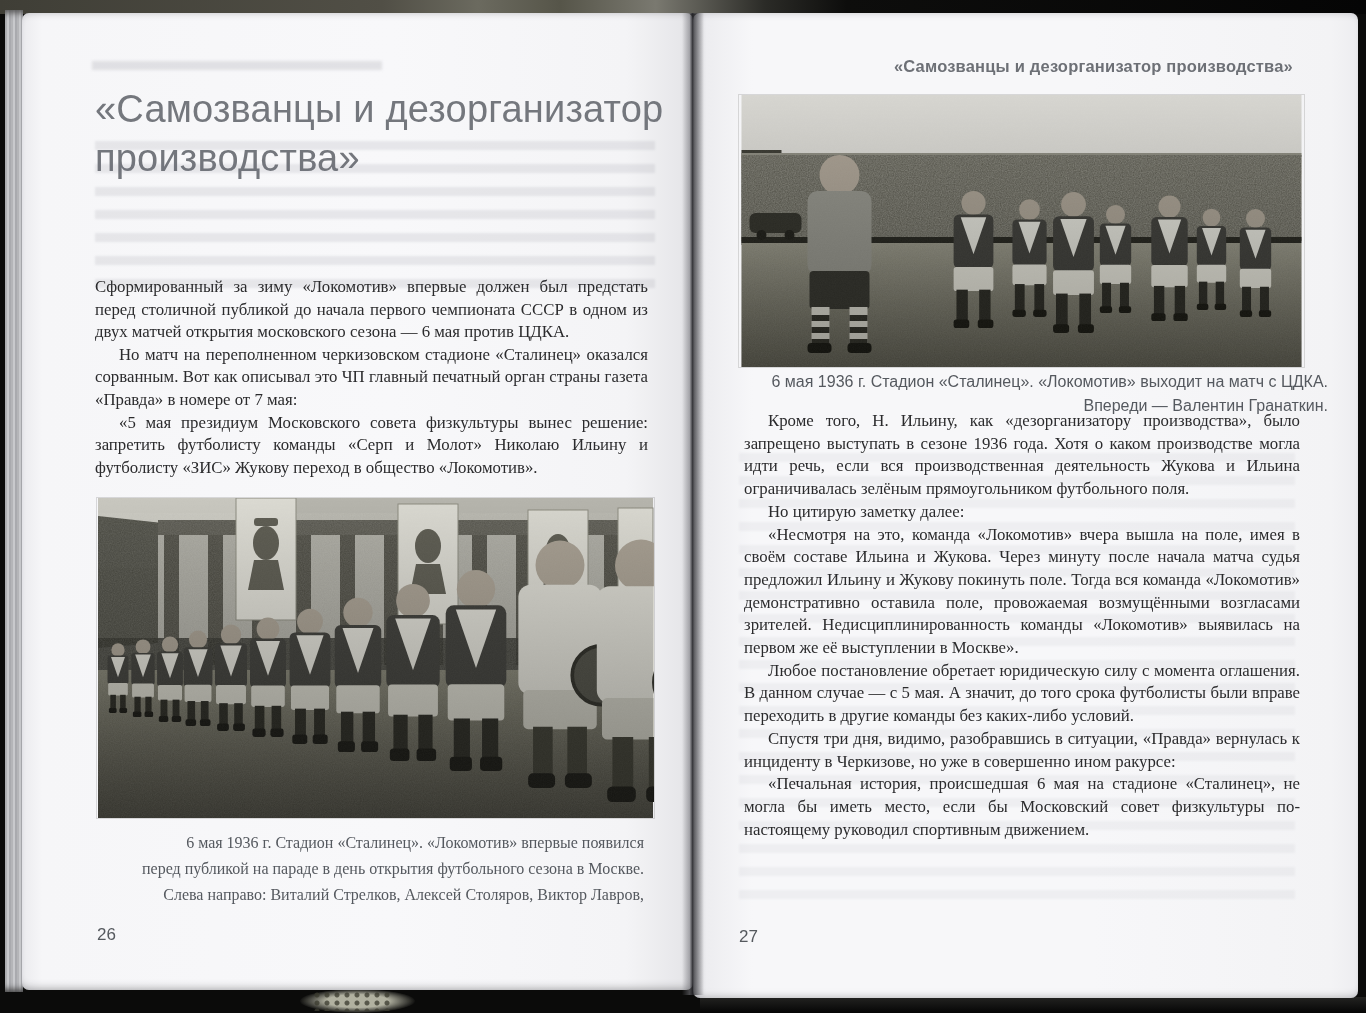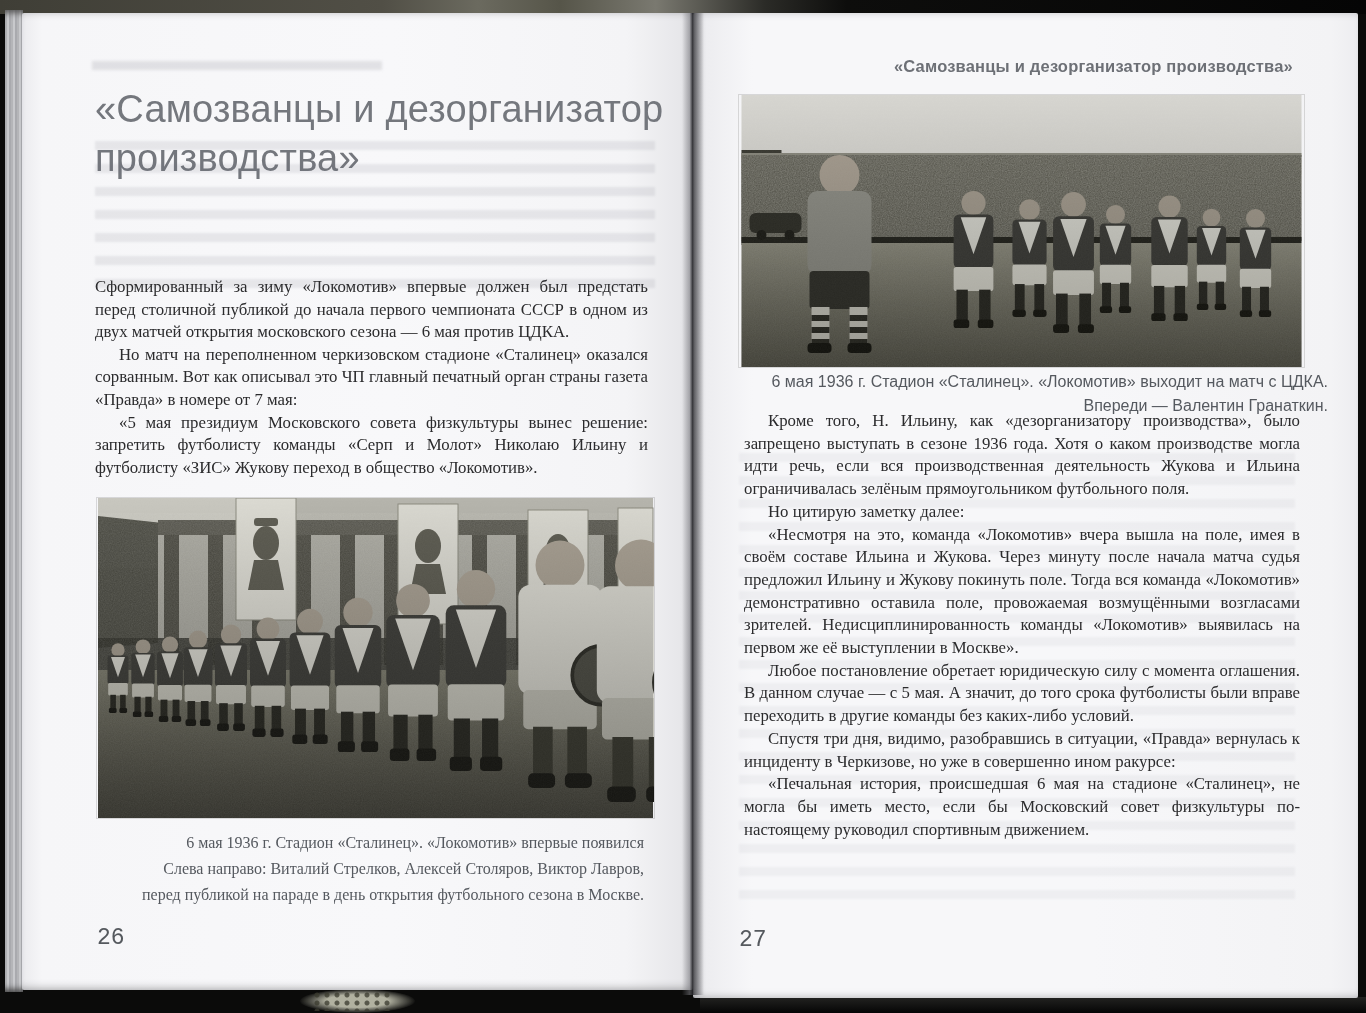--- a/index.html
+++ b/index.html
@@ -13,21 +13,21 @@
     box-shadow:inset 0 8px 6px -5px #555,inset 0 -8px 6px -5px #444;}
   .cloth-patch{position:absolute;left:300px;top:989px;width:115px;height:24px;border-radius:50%;
     background:radial-gradient(ellipse at 50% 50%, #c3c3b1 0 38%, rgba(70,70,58,0) 72%);
     filter:blur(.5px);opacity:.9;}
   .cloth-dots{position:absolute;left:312px;top:991px;width:80px;height:20px;
     background-image:radial-gradient(circle 2px,#3a3a2e 0 2px,transparent 3px);
     background-size:10px 8px;opacity:.75;filter:blur(.4px);}
   .bottom-right-strip{position:absolute;left:700px;top:997px;width:666px;height:16px;
     background:linear-gradient(180deg,#232321,#050505);}
   
-  .page{position:absolute;top:13px;border-radius:2px;}
+  .page{position:absolute;top:13px;border-radius:7px;}
   .page-left{left:22px;width:671px;height:977px;
     background:linear-gradient(90deg,#ebebee 0,#f6f6f8 3%,#f8f8fa 55%,#f4f4f6 90%,#e7e7ea 98%,#d7d7da 100%);
     box-shadow:inset 0 -7px 9px -6px rgba(55,55,60,.45), inset 0 6px 7px -6px rgba(90,90,95,.35);}
   .page-right{left:693px;width:665px;height:985px;
     background:linear-gradient(90deg,#cfcfd3 0,#ededf0 2%,#f7f7f9 9%,#f7f7f9 60%,#f3f3f5 96%,#ededf0 100%);
     box-shadow:inset 0 -6px 9px -6px rgba(55,55,60,.4), inset 0 6px 7px -6px rgba(90,90,95,.3);}
   .gutter{position:absolute;left:682px;top:13px;width:22px;height:982px;
     background:linear-gradient(90deg,rgba(210,210,214,0) 0,rgba(120,120,126,.55) 34%,rgba(40,40,44,.9) 48%,rgba(60,60,64,.75) 56%,rgba(200,200,205,0) 100%);}
   
   .title{position:absolute;left:73px;top:72px;width:585px;
@@ -35,21 +35,21 @@
     font-weight:400;color:#74777d;letter-spacing:.2px;}
   .running-header{position:absolute;left:43px;top:44px;width:557px;text-align:right;
     font-family:"Liberation Sans",sans-serif;font-size:16.5px;color:#6d7076;font-weight:600;letter-spacing:.2px;}
   .bodycol{position:absolute;color:#2b2b2d;font-size:16.8px;line-height:22.6px;
     text-align:justify;}
   .bodycol p{margin:0;}
   .bodycol p.ind{text-indent:24px;}
   .caption{position:absolute;text-align:right;
     font-family:"Liberation Sans",sans-serif;color:#55595f;font-size:16px;}
   .caption div{white-space:nowrap;}
-  .pagenum{position:absolute;font-family:Liberation Mono, monospace;font-size:23px;color:#55595e;}
+  .pagenum{position:absolute;font-family:Liberation Sans, sans-serif;font-size:17px;color:#55595e;}
   
   .bleed{position:absolute;background:repeating-linear-gradient(180deg,rgba(108,113,124,.12) 0 9px,rgba(0,0,0,0) 9px 23px);
     filter:blur(1.3px);}
   .bleed.light{background:repeating-linear-gradient(180deg,rgba(108,113,124,.06) 0 9px,rgba(0,0,0,0) 9px 23px);}
   .bleed-bar{position:absolute;height:9px;background:rgba(120,124,134,.18);filter:blur(1.5px);}
   .photo{position:absolute;overflow:hidden;box-shadow:0 0 0 1px rgba(120,120,118,.25);}
   .photo svg{display:block;}
 </style>
 </head>
 <body>
@@ -160,22 +160,22 @@
         <use href="#pA" transform="translate(378,273) scale(2.02)"></use>
         <use href="#pG" transform="translate(462,290) scale(2.45)"></use>
         <use href="#pG" transform="translate(543,304) scale(2.6)"></use>
         <rect x="0" y="0" width="555" height="320" fill="url(#gVigA)"></rect>
         <rect x="0" y="0" width="555" height="320" filter="url(#noiseA)" opacity=".08"></rect>
       </svg>
     </div>
 
     <div class="caption" style="left:32px;top:817px;width:590px;line-height:26px;font-family:Liberation Serif, serif;">
       <div>6 мая 1936 г. Стадион «Сталинец». «Локомотив» впервые появился</div>
+      <div>перед публикой на параде в день открытия футбольного сезона в Москве.</div>
       <div>Слева направо: Виталий Стрелков, Алексей Столяров, Виктор Лавров,</div>
-      <div>перед публикой на параде в день открытия футбольного сезона в Москве.</div>
     </div>
 
     <div class="pagenum" style="left:75px;top:912px;">26</div>
   </div>
 
   <div class="page page-right">
     <div class="running-header">«Самозванцы и дезорганизатор производства»</div>
 
     <div class="photo" style="left:46px;top:82px;width:565px;height:272px;">
       <svg width="565" height="272" viewBox="0 0 560 272" xmlns="http://www.w3.org/2000/svg">

